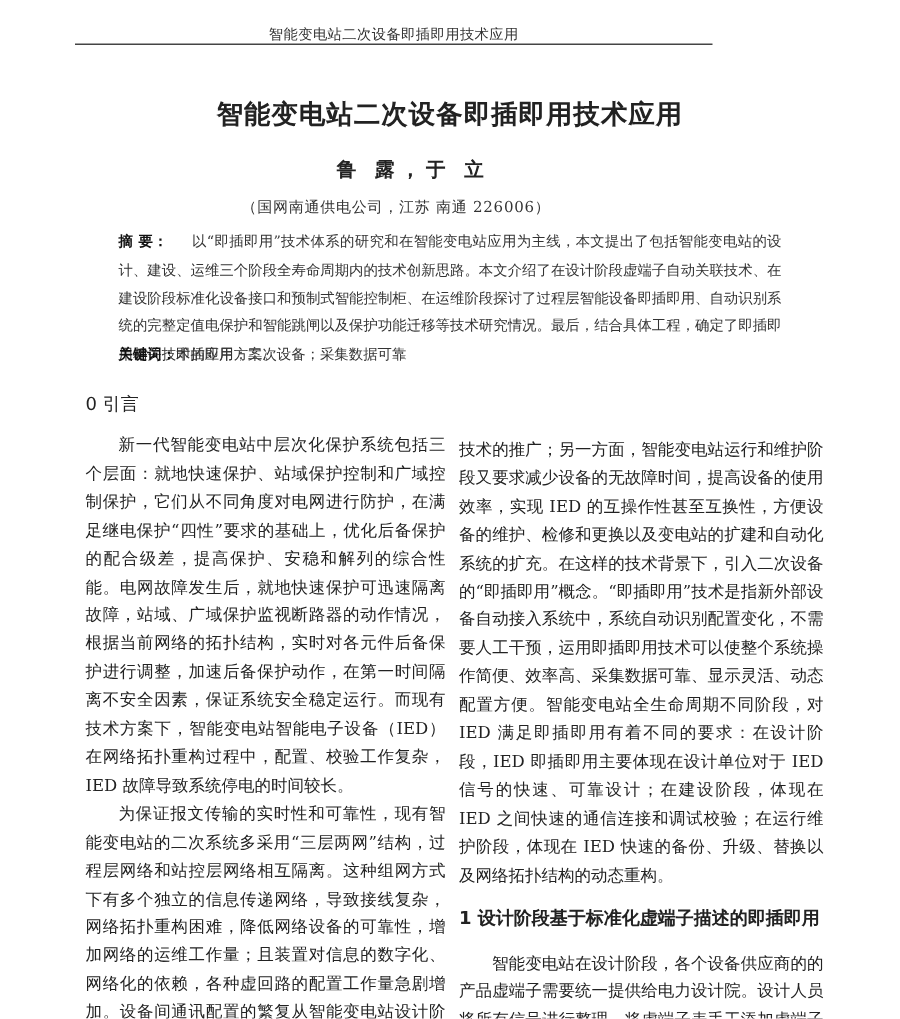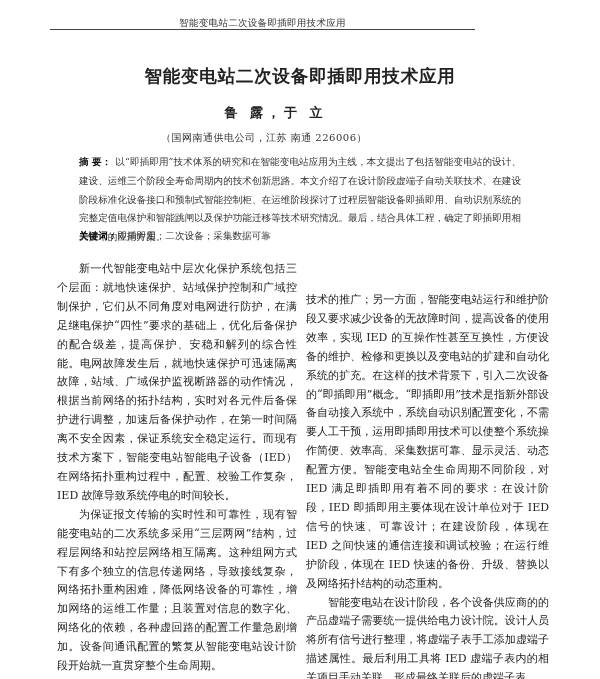--- a/index.html
+++ b/index.html
@@ -10,21 +10,21 @@
   .head-rule { position: absolute; left: 50px; width: 425px; top: 29px; border-top: 1px solid #444; }
   .title { position: absolute; left: 0; width: 600px; top: 64px; text-align: center;
            font-family: "DejaVu Sans", sans-serif; font-size: 17.5px; font-weight: bold;
            letter-spacing: 0.8px; color: #222; }
   .authors { position: absolute; left: 0; width: 551px; top: 104px; text-align: center;
              font-size: 13px; font-weight: bold; letter-spacing: 4px; color: #222; }
   .affil { position: absolute; left: 0; width: 528px; top: 131px; text-align: center;
            font-size: 10px; color: #333; letter-spacing: 0.5px; }
   .abstract { position: absolute; left: 79px; width: 442px; top: 153px; font-size: 9.6px;
               line-height: 18.8px; color: #333; text-align: justify; }
-  .abstract .label { font-family: "DejaVu Sans", sans-serif; font-weight: bold; color: #111; margin-right: 4px; }
+  .abstract .label { font-family: "DejaVu Sans", sans-serif; font-weight: bold; color: #111; margin-right: 16px; }
   .keywords { position: absolute; left: 79px; width: 442px; top: 230px; font-size: 9.6px; color: #333; }
   .keywords .label { font-family: Liberation Sans, sans-serif; font-weight: bold; color: #111; }
   .col { position: absolute; top: 260px; width: 240px; font-size: 11px; line-height: 18.9px;
          text-align: justify; color: #222; }
   .col.left { left: 57px; }
   .col.right { left: 306px; width: 243px; top: 259px; }
   .col p { margin: 0; text-indent: 2em; }
   .col p.cont { text-indent: 0; margin-top: 32px; }
   .h1 { font-family: "DejaVu Sans", sans-serif; font-size: 12px; line-height: 19px; margin: 0 0 9px 0; font-weight: normal; }
   .h1.bold { font-weight: bold; margin: 9px 0 12px 0; }
@@ -40,22 +40,24 @@
 <div class="affil">（国网南通供电公司，江苏 南通 226006）</div>
 
 <div class="abstract">
   <span class="label">摘 要：</span><span>以“即插即用”技术体系的研究和在智能变电站应用为主线，本文提出了包括智能变电站的设计、建设、运维三个阶段全寿命周期内的技术创新思路。本文介绍了在设计阶段虚端子自动关联技术、在建设阶段标准化设备接口和预制式智能控制柜、在运维阶段探讨了过程层智能设备即插即用、自动识别系统的完整定值电保护和智能跳闸以及保护功能迁移等技术研究情况。最后，结合具体工程，确定了即插即用相关技术的应用方案。</span>
 </div>
 <div class="keywords">
   <span class="label">关键词：</span><span>即插即用；二次设备；采集数据可靠</span>
 </div>
 
 <div class="col left">
+  <div class="h1">0 引言</div>
   <p>新一代智能变电站中层次化保护系统包括三个层面：就地快速保护、站域保护控制和广域控制保护，它们从不同角度对电网进行防护，在满足继电保护“四性”要求的基础上，优化后备保护的配合级差，提高保护、安稳和解列的综合性能。电网故障发生后，就地快速保护可迅速隔离故障，站域、广域保护监视断路器的动作情况，根据当前网络的拓扑结构，实时对各元件后备保护进行调整，加速后备保护动作，在第一时间隔离不安全因素，保证系统安全稳定运行。而现有技术方案下，智能变电站智能电子设备（IED）在网络拓扑重构过程中，配置、校验工作复杂，IED 故障导致系统停电的时间较长。</p>
   <p>为保证报文传输的实时性和可靠性，现有智能变电站的二次系统多采用“三层两网”结构，过程层网络和站控层网络相互隔离。这种组网方式下有多个独立的信息传递网络，导致接线复杂，网络拓扑重构困难，降低网络设备的可靠性，增加网络的运维工作量；且装置对信息的数字化、网络化的依赖，各种虚回路的配置工作量急剧增加。设备间通讯配置的繁复从智能变电站设计阶段开始就一直贯穿整个生命周期。</p>
 
 </div>
 
 <div class="col right">
   <p class="cont">技术的推广；另一方面，智能变电站运行和维护阶段又要求减少设备的无故障时间，提高设备的使用效率，实现 IED 的互操作性甚至互换性，方便设备的维护、检修和更换以及变电站的扩建和自动化系统的扩充。在这样的技术背景下，引入二次设备的“即插即用”概念。“即插即用”技术是指新外部设备自动接入系统中，系统自动识别配置变化，不需要人工干预，运用即插即用技术可以使整个系统操作简便、效率高、采集数据可靠、显示灵活、动态配置方便。智能变电站全生命周期不同阶段，对 IED 满足即插即用有着不同的要求：在设计阶段，IED 即插即用主要体现在设计单位对于 IED 信号的快速、可靠设计；在建设阶段，体现在 IED 之间快速的通信连接和调试校验；在运行维护阶段，体现在 IED 快速的备份、升级、替换以及网络拓扑结构的动态重构。</p>
+  <div class="h1 bold">1 设计阶段基于标准化虚端子描述的即插即用</div>
   <p>智能变电站在设计阶段，各个设备供应商的的产品虚端子需要统一提供给电力设计院。设计人员将所有信号进行整理，将虚端子表手工添加虚端子描述属性。最后利用工具将 IED 虚端子表内的相关项目手动关联，形成最终关联后的虚端子表。</p>
 
 </div>
 
 </body></html>

